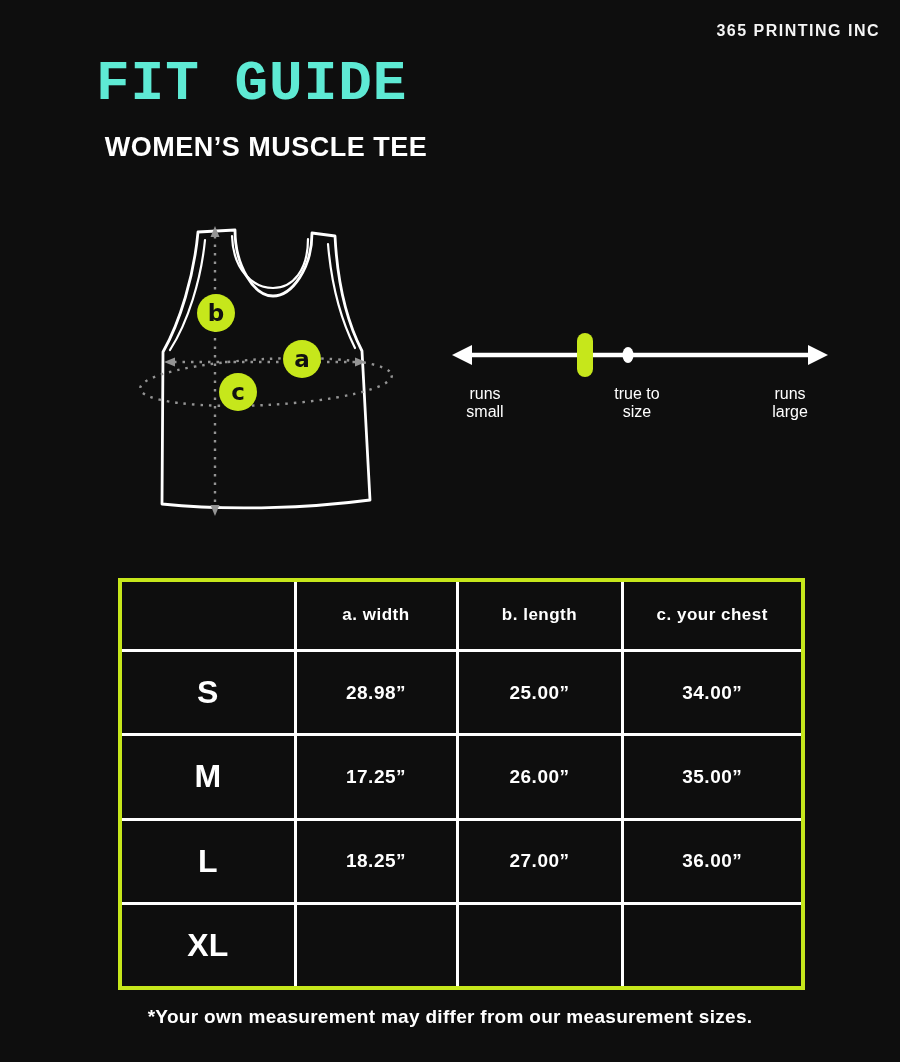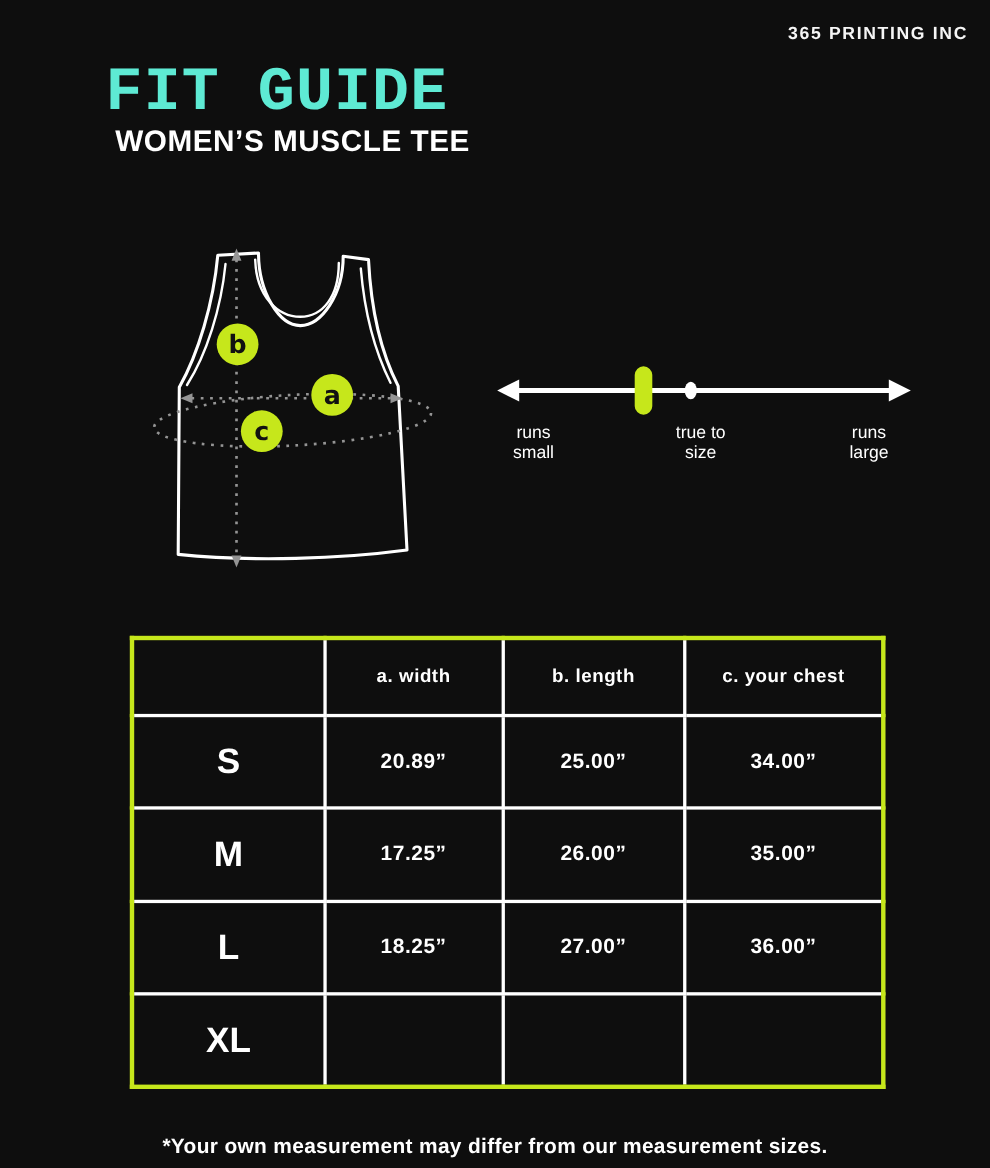--- a/index.html
+++ b/index.html
@@ -17,21 +17,21 @@
     color:#f5f5f5;
   }
   .title-block{position:absolute;left:56px;top:56px;width:420px;}
   .title{
     font-family:Liberation Mono, monospace;
     font-size:56px;font-weight:bold;letter-spacing:1px;line-height:1.0;
     color:#5eead4;
     margin-left:40px;
   }
   .subtitle{
-    margin-top:1px;text-align:center;
+    margin-top:20px;text-align:center;
     font-size:27px;font-weight:bold;letter-spacing:0.5px;
     color:#ffffff;
   }
 
   .diagram{position:absolute;left:120px;top:196px;width:300px;height:340px;}
   .fit-scale{position:absolute;left:450px;top:325px;width:380px;height:110px;}
   .scale-label{
     position:absolute;top:60px;transform:translateX(-50%);
     text-align:center;font-size:16px;font-weight:normal;line-height:1.1;
     color:#ffffff;white-space:nowrap;
@@ -51,21 +51,21 @@
     text-align:center;vertical-align:middle;
     color:#ffffff;padding:0;
   }
   .size-table tr.head{height:50px;}
   .size-table tr.body-row{height:60px;}
   .size-table th{font-size:17px;font-weight:bold;letter-spacing:0.5px;}
   .size-table td.size-cell{font-size:32px;font-weight:bold;}
   .size-table td.val-cell{font-size:19px;font-weight:bold;letter-spacing:0.5px;}
 
   .footnote{
-    position:absolute;left:0;top:1032px;width:900px;
+    position:absolute;left:0;top:1006px;width:900px;
     text-align:center;font-size:19px;font-weight:bold;letter-spacing:0.3px;
     color:#ffffff;
   }
 </style>
 </head>
 <body>
 
 <div class="brand" data-name="brand-name">365 PRINTING INC</div>
 
 <div class="title-block" data-name="title-block">
@@ -135,21 +135,21 @@
   </colgroup>
   <tbody>
       <tr class="head" data-name="table-header-row">
     <th data-name="header-size-blank"></th>
     <th data-name="header-width">a. width</th>
     <th data-name="header-length">b. length</th>
     <th data-name="header-chest">c. your chest</th>
   </tr>
   <tr class="body-row" data-name="table-row">
     <td class="size-cell" data-name="size-label">S</td>
-    <td class="val-cell" data-name="width-value">20.89”</td>
+    <td class="val-cell" data-name="width-value">28.98”</td>
     <td class="val-cell" data-name="length-value">25.00”</td>
     <td class="val-cell" data-name="chest-value">34.00”</td>
   </tr>
   <tr class="body-row" data-name="table-row">
     <td class="size-cell" data-name="size-label">M</td>
     <td class="val-cell" data-name="width-value">17.25”</td>
     <td class="val-cell" data-name="length-value">26.00”</td>
     <td class="val-cell" data-name="chest-value">35.00”</td>
   </tr>
   <tr class="body-row" data-name="table-row">

